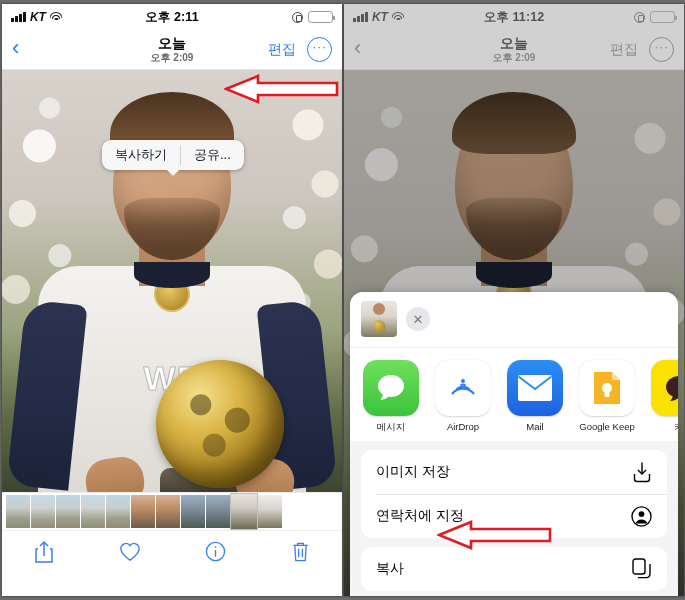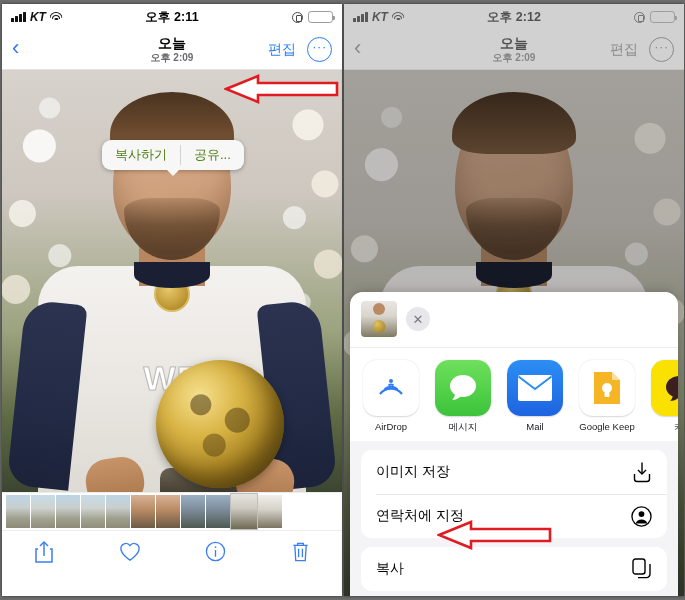--- a/index.html
+++ b/index.html
@@ -180,21 +180,21 @@
 
   
   .popmenu {
     position:absolute; left:100px; top:70px; z-index:20;
     background:#f7f7f7; border-radius:9px;
     box-shadow:0 1px 4px rgba(0,0,0,.3);
     display:flex; height:30px; align-items:stretch;
   }
   .popmenu .pm-item {
     display:flex; align-items:center; padding:0 13px;
-    font-size:13px; color:#4d7c0f;
+    font-size:13px; color:#0f172a;
   }
   .popmenu .pm-sep { width:1px; background:#d2d2d2; margin:5px 0; }
   .popmenu::after {
     content:""; position:absolute; left:50%; bottom:-6px; transform:translateX(-50%);
     border-left:7px solid transparent; border-right:7px solid transparent;
     border-top:7px solid #f7f7f7;
   }
 
   
   .redarrow { position:absolute; z-index:30; }
@@ -418,21 +418,21 @@
             <i></i>
             <i></i>
           </span>
         <span class="carrier">KT</span>
         <span class="wifi">
             <span></span>
             <span></span>
             <span></span>
           </span>
       </div>
-      <div class="sb-center">오후 2:12</div>
+      <div class="sb-center">오후 11:12</div>
       <div class="sb-right">
         <span class="lockrot"></span>
         <span class="battery">
           <span class="fill"></span><span class="bolt">⚡</span>
         </span>
       </div>
     </div>
 
     <div class="navbar">
       <div class="nav-back">‹</div>
@@ -469,39 +469,39 @@
 
     <div class="sheet">
 
       <div class="sheet-header">
         <div class="sh-thumb"></div>
         <div class="sh-close">✕</div>
       </div>
 
       <div class="sheet-apps">
         <div class="app">
+          <div class="app-icon ic-messages">
+            <svg width="36" height="34" viewBox="0 0 36 34">
+              <ellipse cx="18" cy="15" rx="13" ry="11" fill="#fff"></ellipse>
+              <path d="M10 23c-.5 4-3 6-3 6 4 0 7-2 8.5-3.5z" fill="#fff"></path>
+            </svg>
+          </div>
+          <div class="app-label">메시지</div>
+        </div>
+
+        <div class="app">
           <div class="app-icon ic-airdrop">
             <svg width="36" height="36" viewBox="0 0 36 36" fill="none" stroke="#2f7cf6" stroke-width="2.1">
               <path d="M7 24a14 14 0 0 1 22 0"></path>
               <path d="M11.5 19.5a9 9 0 0 1 13 0"></path>
               <path d="M15.5 15.5a4 4 0 0 1 5 0"></path>
               <circle cx="18" cy="11" r="2" fill="#2f7cf6" stroke="none"></circle>
             </svg>
           </div>
           <div class="app-label">AirDrop</div>
-        </div>
-
-        <div class="app">
-          <div class="app-icon ic-messages">
-            <svg width="36" height="34" viewBox="0 0 36 34">
-              <ellipse cx="18" cy="15" rx="13" ry="11" fill="#fff"></ellipse>
-              <path d="M10 23c-.5 4-3 6-3 6 4 0 7-2 8.5-3.5z" fill="#fff"></path>
-            </svg>
-          </div>
-          <div class="app-label">메시지</div>
         </div>
 
         <div class="app">
           <div class="app-icon ic-mail">
             <svg width="36" height="28" viewBox="0 0 36 28">
               <rect x="1" y="1" width="34" height="26" rx="2" fill="#fff"></rect>
               <path d="M1.5 2.5L18 15 34.5 2.5" fill="none" stroke="#2b8ef4" stroke-width="2"></path>
             </svg>
           </div>
           <div class="app-label">Mail</div>

